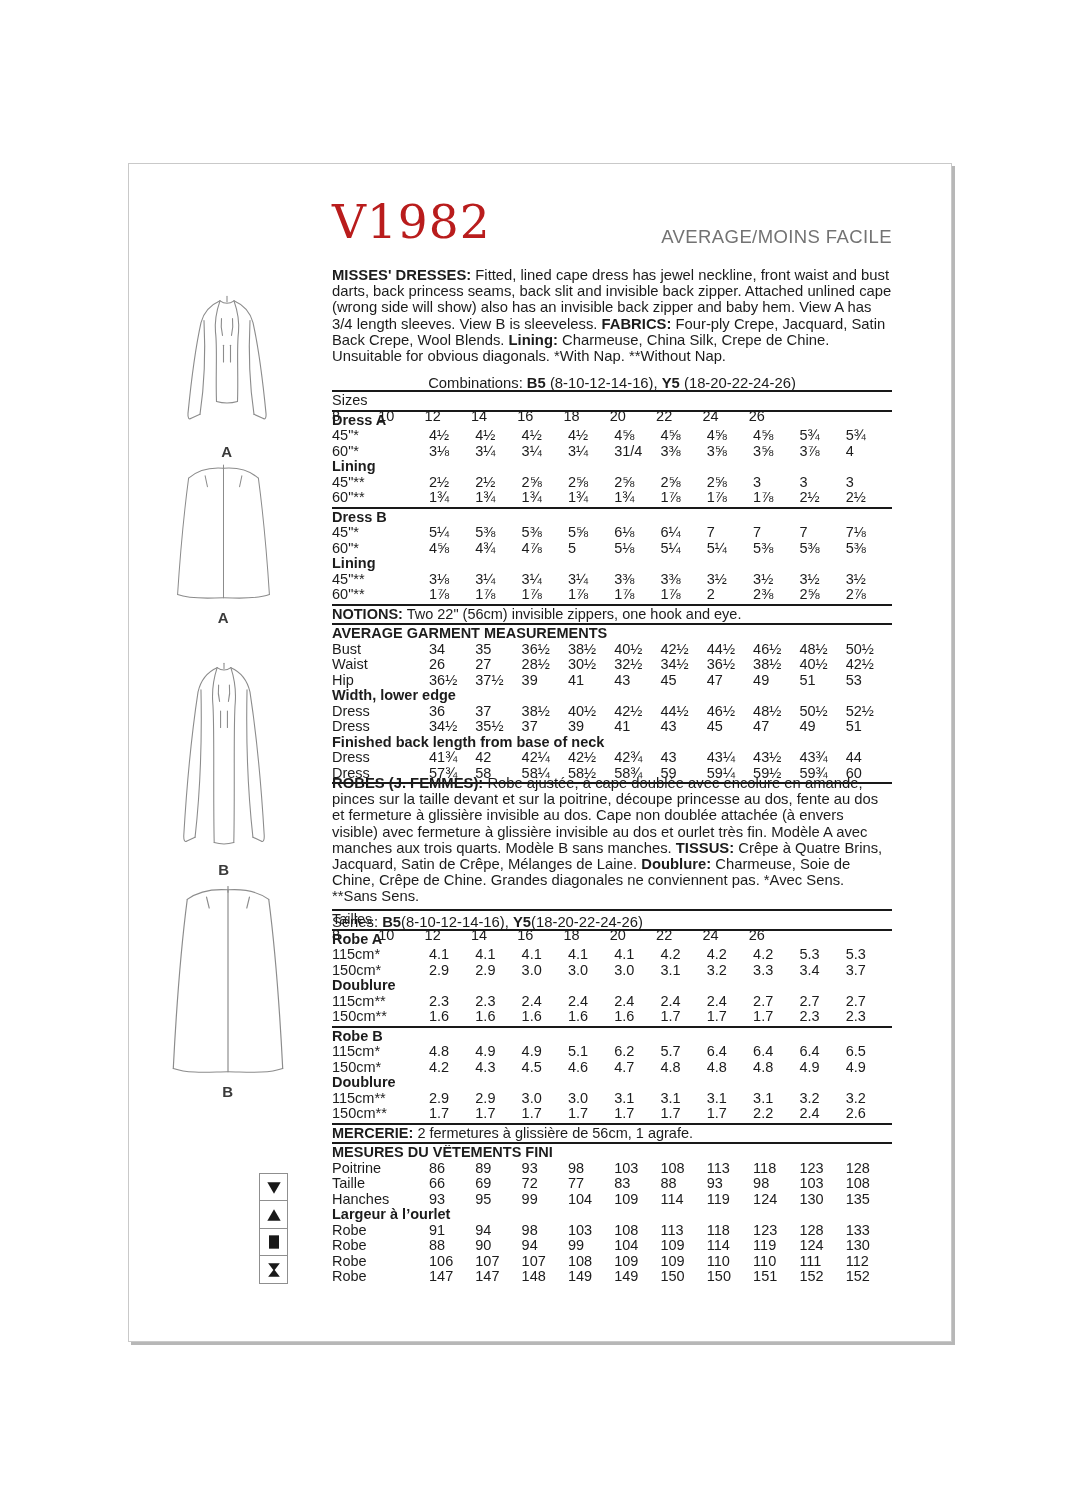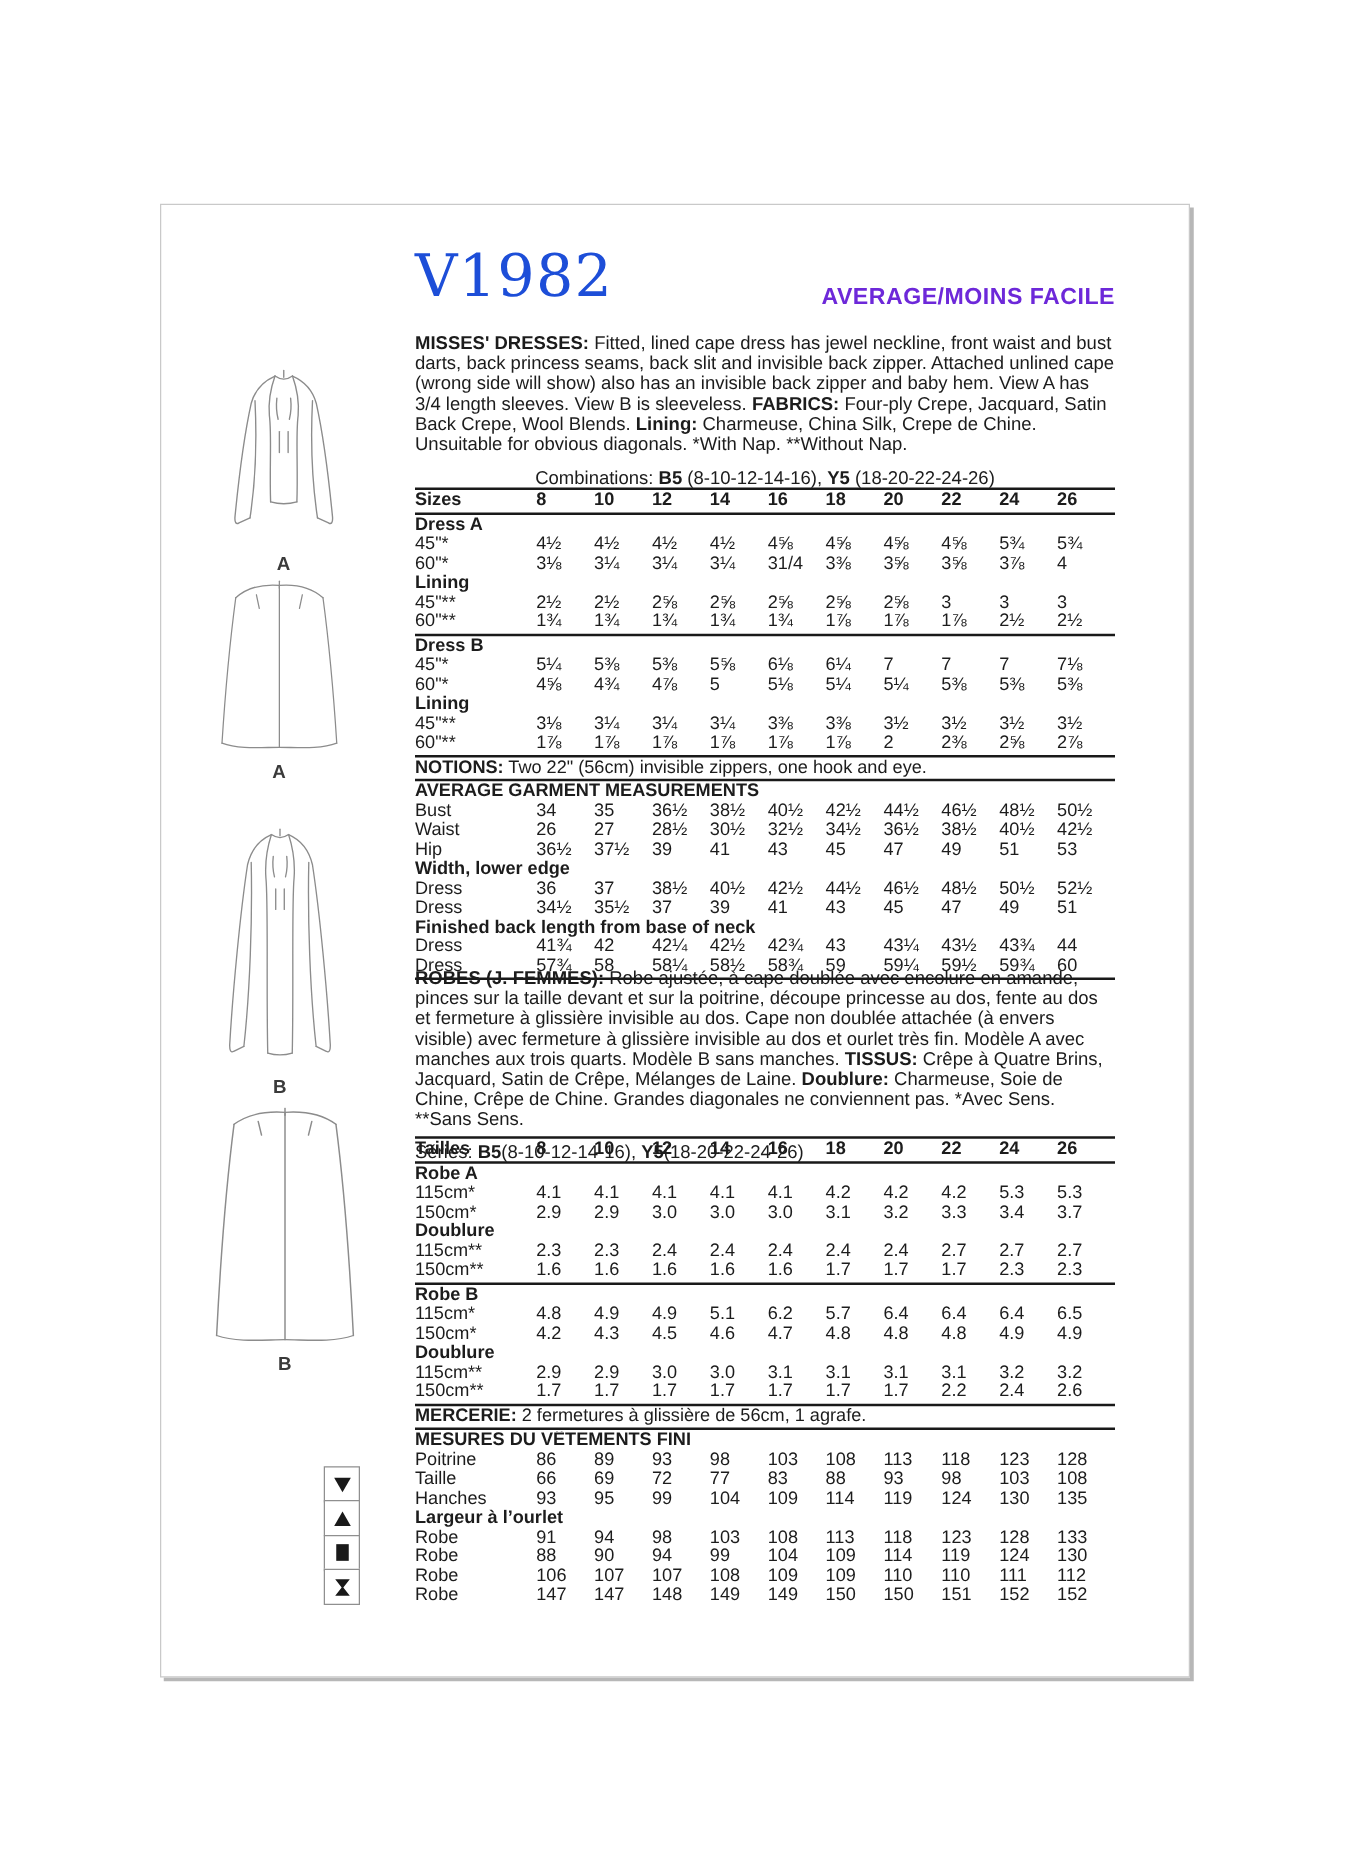--- a/index.html
+++ b/index.html
@@ -25,41 +25,41 @@
   .sym-box{
     width:29px;height:29px;box-sizing:border-box;border:1.6px solid #8f8f8f;background:#fff;
     display:flex;align-items:center;justify-content:center;margin-top:-1.6px;
   }
   .sym-box:first-child{margin-top:0;}
   .sym{fill:#191919;}
   
   .content{position:absolute;left:203px;top:0;width:560px;}
   h1.sku{
     position:absolute;left:0;top:32px;margin:0;font-family:"DejaVu Serif",serif;
-    font-weight:400;font-size:47px;line-height:52px;color:#1d4ed8;letter-spacing:1px;
+    font-weight:400;font-size:47px;line-height:52px;color:#b91c1c;letter-spacing:1px;
   }
   .difficulty{
-    position:absolute;right:0;top:62px;font-size:18.5px;color:#6d28d9;letter-spacing:.4px;font-weight:bold;
+    position:absolute;right:0;top:62px;font-size:18.5px;color:#737373;letter-spacing:.4px;
   }
   .desc{position:absolute;left:0;width:560px;font-size:14.8px;line-height:16.2px;margin:0;}
   .desc-en{top:103px;}
   .desc-fr{top:611px;}
   .oneline{position:absolute;left:0;width:560px;font-size:14.8px;line-height:15px;}
   .comb{top:212px;text-align:center;}
   .series{top:751px;}
   b{font-weight:bold;}
   .ptable{position:absolute;left:0;width:560px;font-size:14.5px;}
   .en-table{top:225px;}
   .fr-table{top:744px;}
   .rule{border-top:2px solid #191919;margin:1px 0;height:0;}
   .trow{display:flex;height:15.5px;line-height:15.5px;white-space:nowrap;}
   .trow.full{display:block;overflow:hidden;}
   .tlabel{width:97px;flex:none;}
   .sec .tlabel,.sec{font-weight:bold;}
-  .hdr{font-weight:bold;}
+  .hdr{font-weight:normal;flex-direction:column;}
   .lbold .tlabel{font-weight:normal;}
   .vals{display:flex;flex:none;}
   .vals .cell{width:46.3px;flex:none;}
 </style>
 </head>
 <body>
 
 <div class="sheet">
 
   <figure class="fig-a-front">

